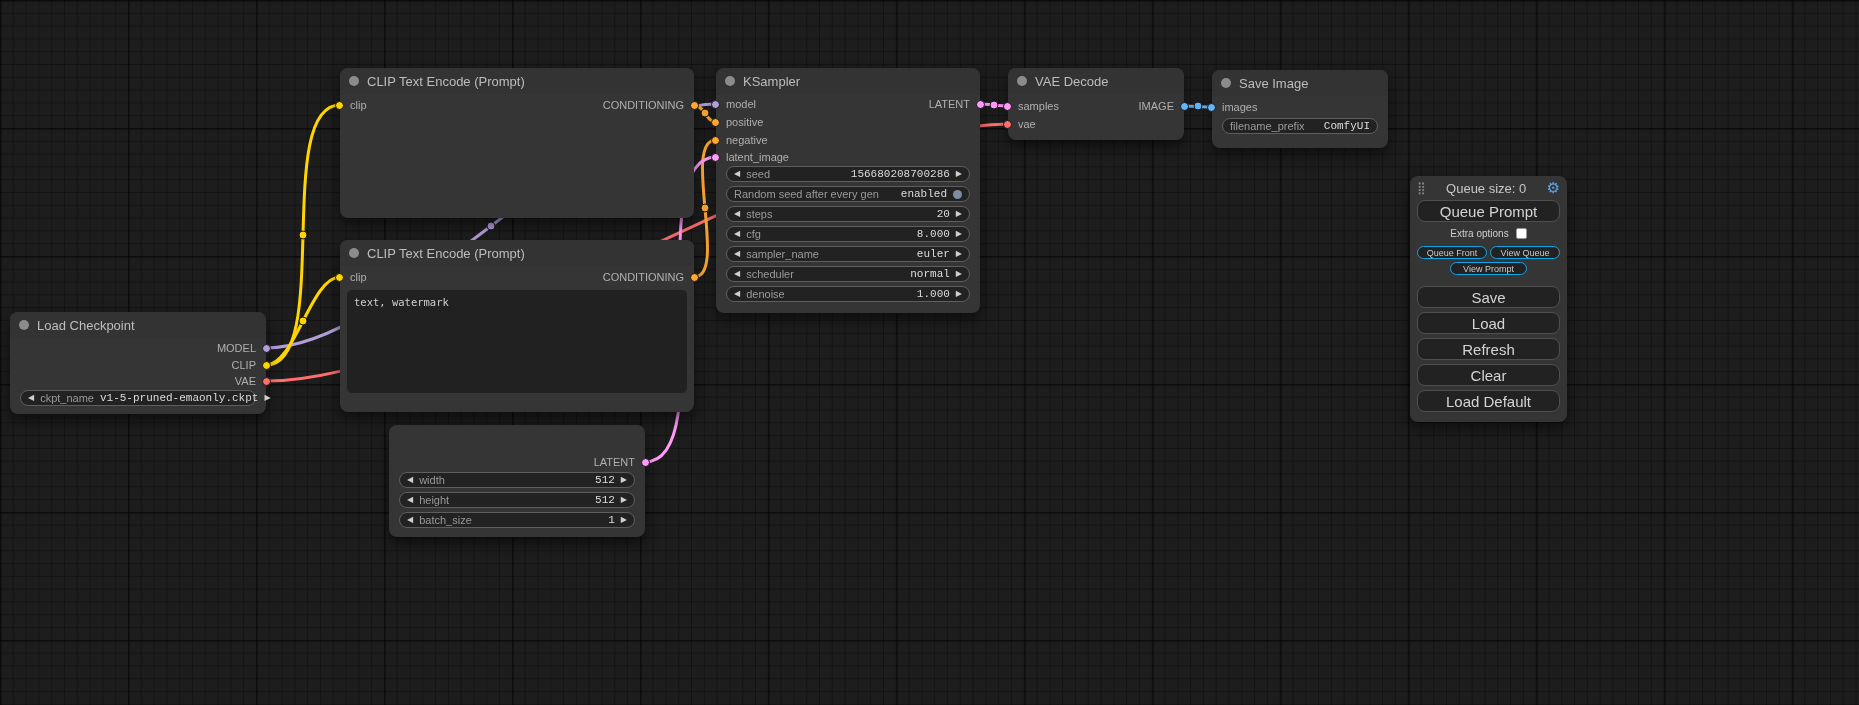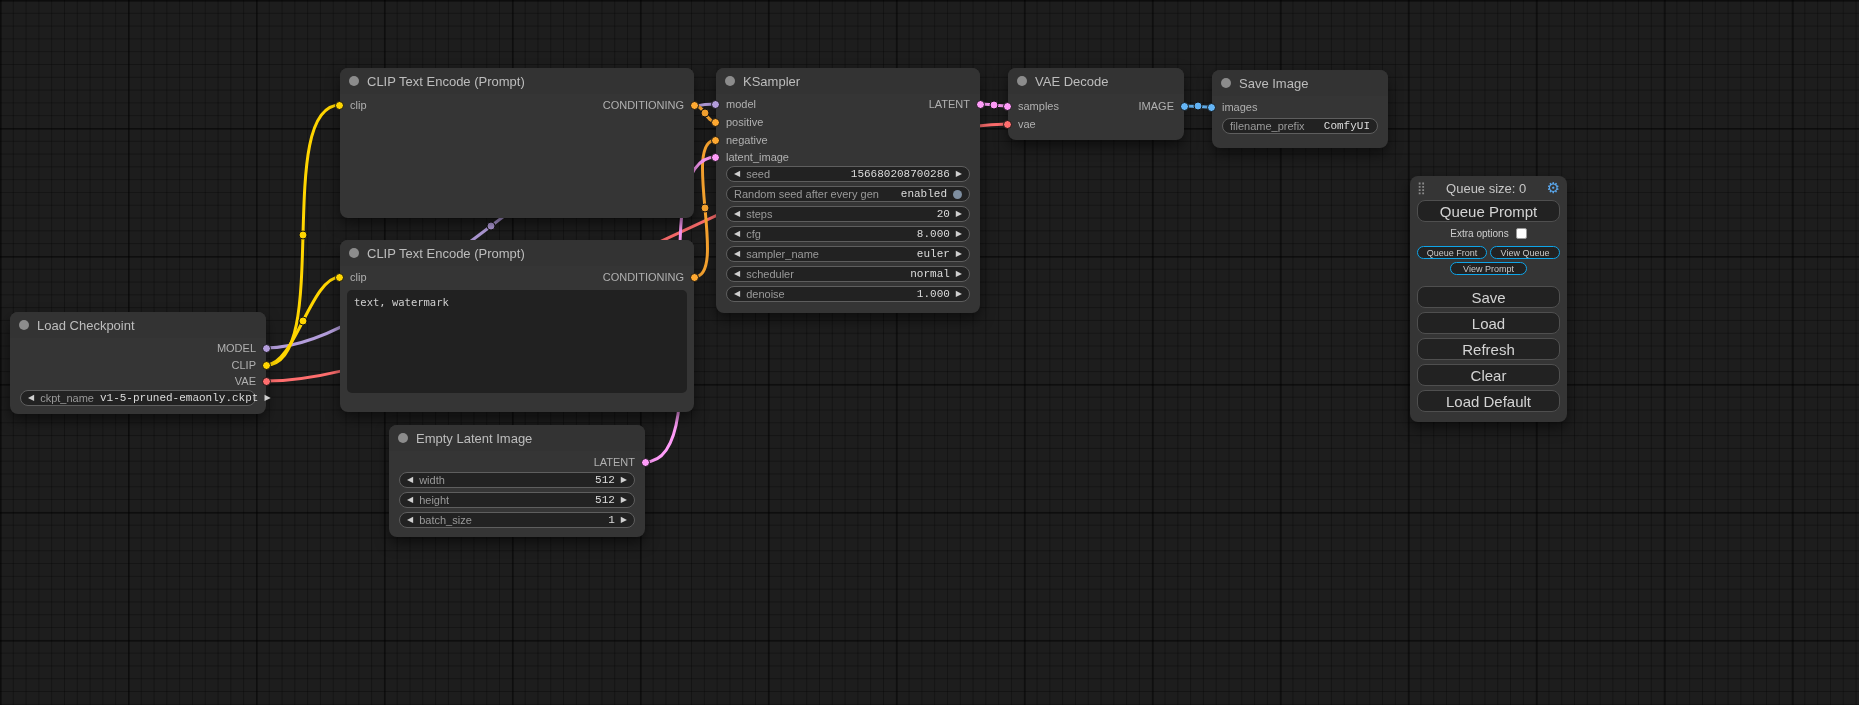--- a/index.html
+++ b/index.html
@@ -167,24 +167,20 @@
     <span>clip</span>
   </div>
   <div class="slot out" style="top:30px">
     <span class="port conditioning"></span>
     <span>CONDITIONING</span>
   </div>
   <div class="prompt-text" style="top:50px;left:7px;width:340px;height:103px">text, watermark</div>
 </div>
 
 <div class="node" style="left:389px;top:425px;width:256px;height:112px">
-  <div class="node-title">
-    <span class="collapse-dot"></span>
-    <span>Empty Latent Image</span>
-  </div>
   <div class="slot out" style="top:30px">
     <span class="port latent"></span>
     <span>LATENT</span>
   </div>
   <div class="widget" style="top:47px;left:10px;width:236px">
     <span class="arr">◀</span>
     <span class="lbl">width</span>
     <span class="val">512</span>
     <span class="arr">▶</span>
   </div>

